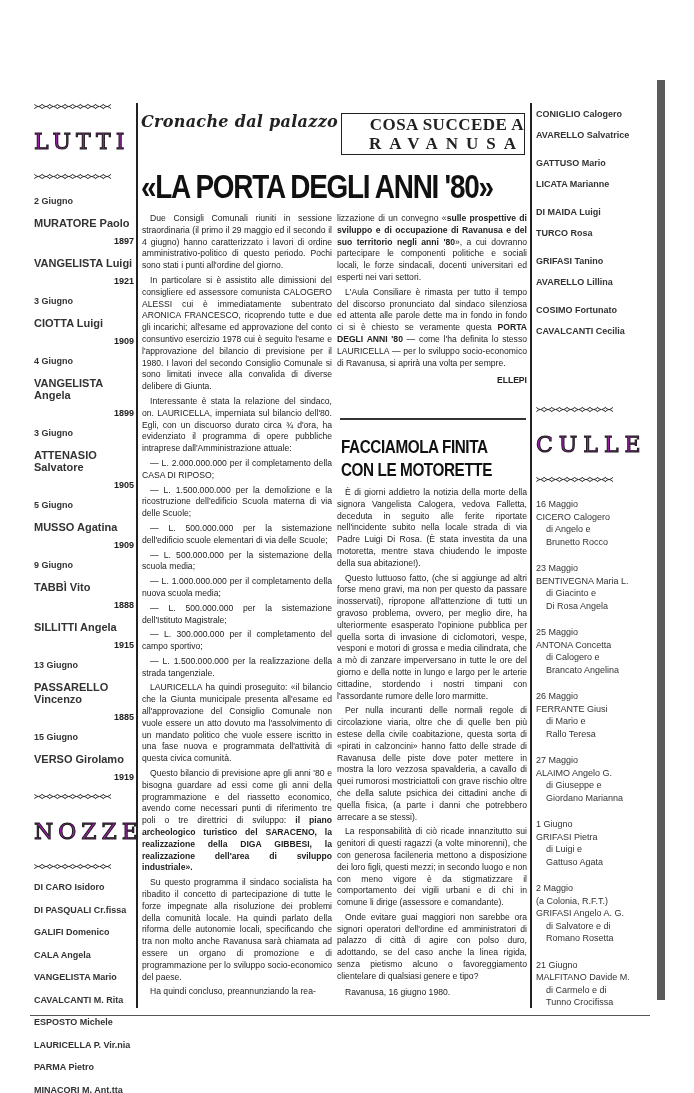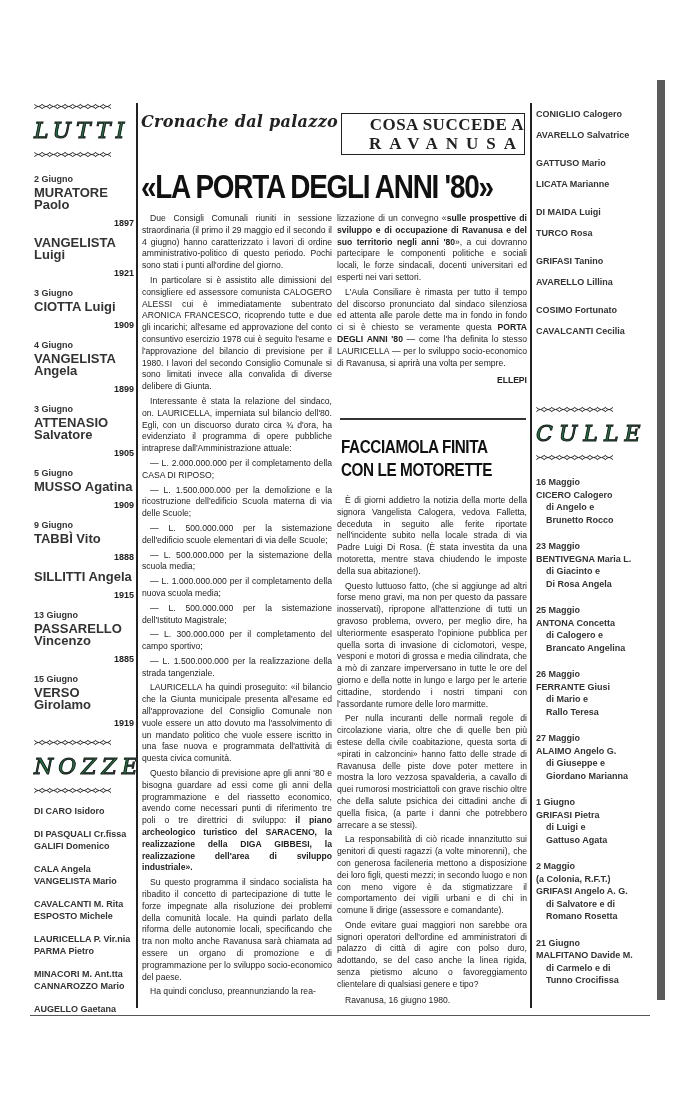--- a/index.html
+++ b/index.html
@@ -6,56 +6,56 @@
   body { width: 694px; height: 1093px; position: relative; overflow: hidden; font-family: "Liberation Sans", sans-serif; color: #1a1a1a; }
   .page { position: absolute; left: 0; top: 0; width: 694px; height: 1093px; background: #fff; }
   .edge-strip { position: absolute; left: 657px; top: 80px; width: 8px; height: 920px; background: #5a5a5a; }
   .vrule { position: absolute; width: 2px; background: #222; }
   .hrule { position: absolute; height: 1px; background: #333; }
   .bottom-rule { position: absolute; left: 30px; top: 1015px; width: 620px; height: 1px; background: #555; }
 
   
   .left-col { position: absolute; left: 34px; top: 103px; width: 100px; font-size: 9.2px; line-height: 12px; }
   .zigzag { height: 8px; font-size: 8px; line-height: 8px; letter-spacing: -1px; overflow: hidden; white-space: nowrap; color: #222; font-family: "DejaVu Sans Mono", monospace; }
-  .section-title { font-family: "DejaVu Serif", serif; font-size: 22px; letter-spacing: 5px; color: #15803d; -webkit-text-stroke: 1px #222; line-height: 26px; margin: 7px 0; text-shadow: 0 0 0 #222; font-style: italic; }
+  .section-title { font-family: "DejaVu Serif", serif; font-size: 22px; letter-spacing: 5px; color: #a21caf; -webkit-text-stroke: 1px #222; line-height: 26px; margin: 18px 0; text-shadow: 0 0 0 #222; }
   .lutti-entry { margin-top: 8px; }
   .lutti-date { font-weight: bold; color: #333; font-size: 9px; }
-  .lutti-name { font-weight: bold; color: #333; font-size: 13px; margin-top: 2px; }
+  .lutti-name { font-weight: bold; color: #333; font-size: 11px; margin-top: 10px; }
   .lutti-year { text-align: right; font-weight: bold; font-size: 9px; margin-top: 6px; }
   .nozze-list .nozze-name { font-weight: bold; color: #333; font-size: 9px; line-height: 12px; }
-  .nozze-pair { }
+  .nozze-pair { margin-top: 10px; }
   .nozze-pair .nozze-name + .nozze-name { margin-top: 11px; }
 
   
   .cronache { position: absolute; left: 141px; top: 112px; font-family: "DejaVu Serif", serif; font-style: italic; font-weight: bold; font-size: 16px; color: #222; letter-spacing: 0.3px; }
   .cosa-box { position: absolute; left: 341px; top: 113px; width: 182px; height: 40px; border: 1.5px solid #222; text-align: right; font-family: "Liberation Serif", serif; font-weight: bold; color: #222; }
   .cosa-line1 { font-size: 17px; line-height: 20px; margin-top: 1px; letter-spacing: 0.5px; }
   .cosa-line2 { font-size: 17px; line-height: 18px; letter-spacing: 8px; }
   .headline { position: absolute; left: 141px; top: 166px; width: 390px; font-family: "Liberation Sans", sans-serif; font-weight: bold; font-size: 34px; line-height: 40px; letter-spacing: -1.5px; transform: scaleX(0.82); transform-origin: left; white-space: nowrap; color: #111; }
 
   
   .col { position: absolute; font-size: 8.6px; line-height: 11.8px; text-align: justify; color: #222; }
   .col p { margin: 0 0 3px 0; text-indent: 8px; }
   .col p.first-line { text-indent: 0; }
   .col b { font-weight: bold; }
   .col-a { left: 142px; top: 213px; width: 190px; }
   .col-b { left: 337px; top: 213px; width: 190px; }
   .signature { text-align: right; font-weight: bold; font-size: 8.6px; margin-top: 6px; }
   .facc-title { position: absolute; left: 341px; top: 436px; font-family: "Liberation Sans", sans-serif; font-weight: bold; font-size: 18px; line-height: 23px; letter-spacing: -0.5px; transform: scaleX(0.85); transform-origin: left; color: #111; }
-  .col-c { left: 337px; top: 487px; width: 190px; margin-top: 8px; }
+  .col-c { left: 337px; top: 487px; width: 190px; }
   .dateline { text-indent: 8px; margin-top: 4px; }
 
   
   .right-col { position: absolute; left: 536px; top: 108px; width: 118px; font-size: 9px; color: #333; }
   .r-pair { margin-bottom: 16px; }
   .r-name { font-weight: bold; line-height: 12px; }
   .r-pair .r-name + .r-name { margin-top: 9px; }
   .culle { position: absolute; left: 536px; top: 406px; width: 118px; }
   .culle .section-title { font-size: 22px; letter-spacing: 6px; }
-  .birth { font-size: 9px; line-height: 12.5px; color: #333; font-weight: bold; margin-top: 14px; }
+  .birth { font-size: 9px; line-height: 12.5px; color: #333; font-weight: normal; margin-top: 14px; }
   .birth .indent { padding-left: 10px; }
 </style>
 </head>
 <body>
 
 <div class="page">
 
   <div class="edge-strip"></div>
 
   <div class="vrule" style="left:136px; top:103px; height:905px;"></div>

